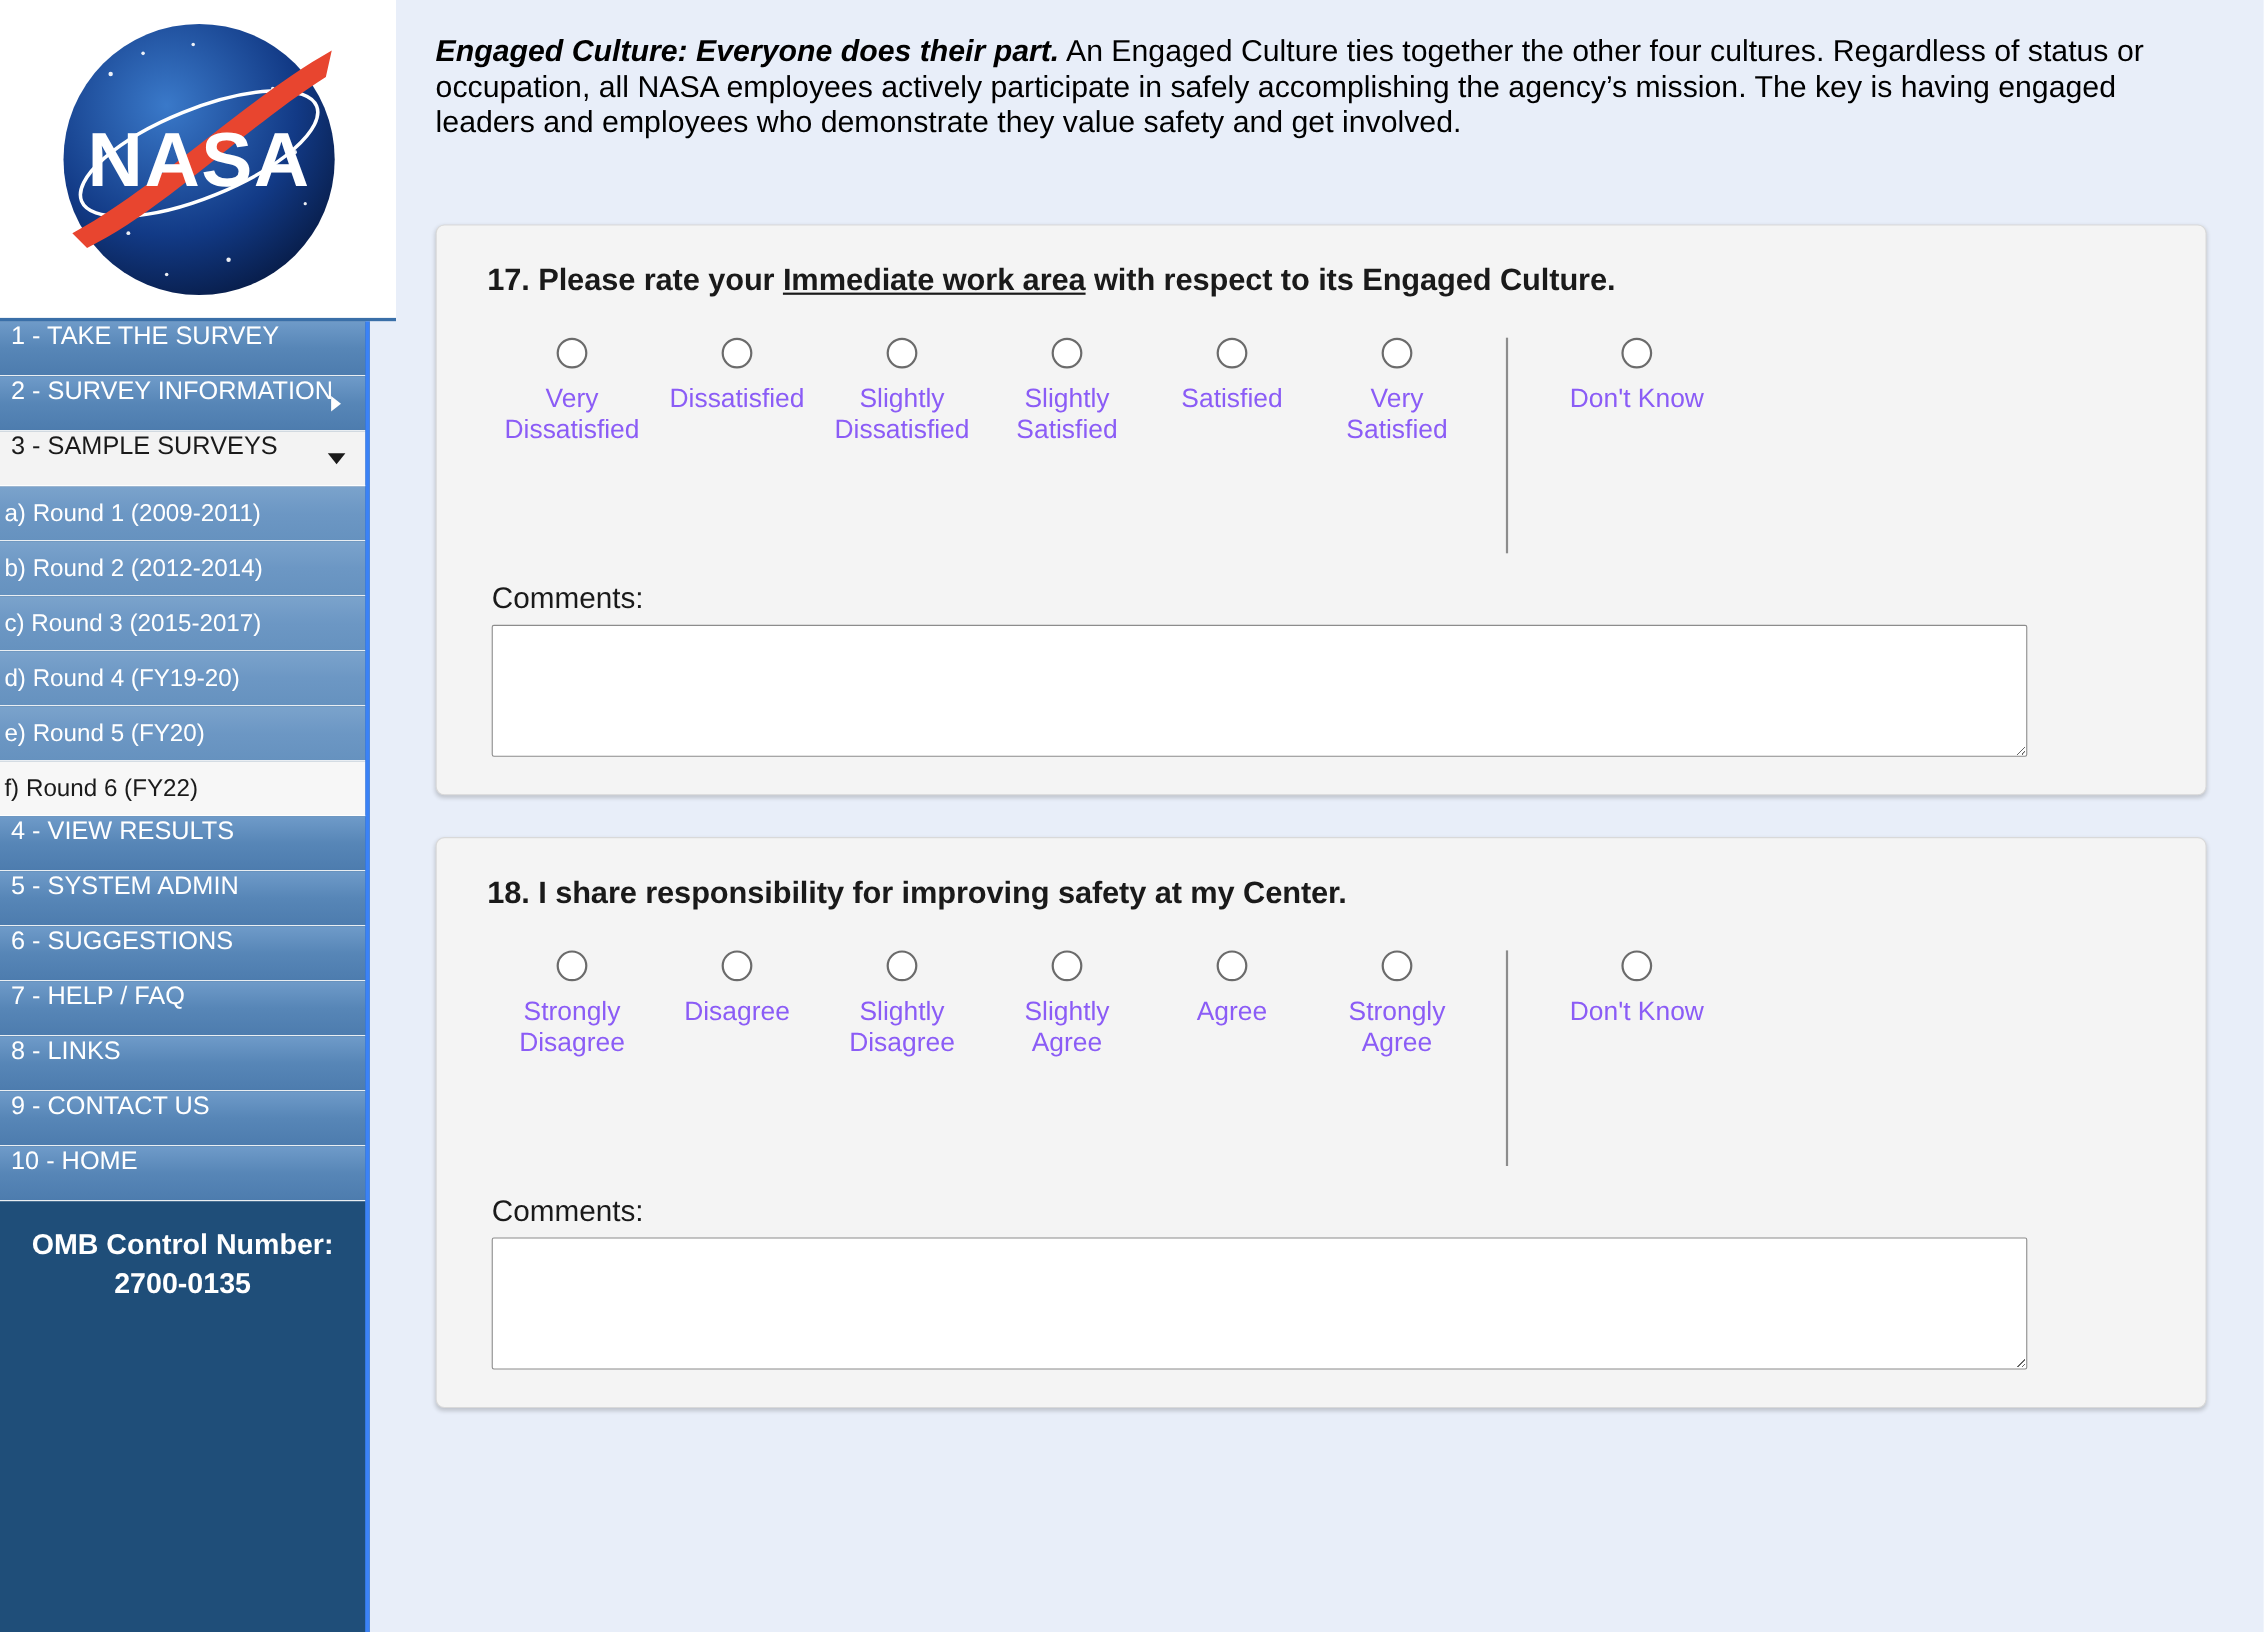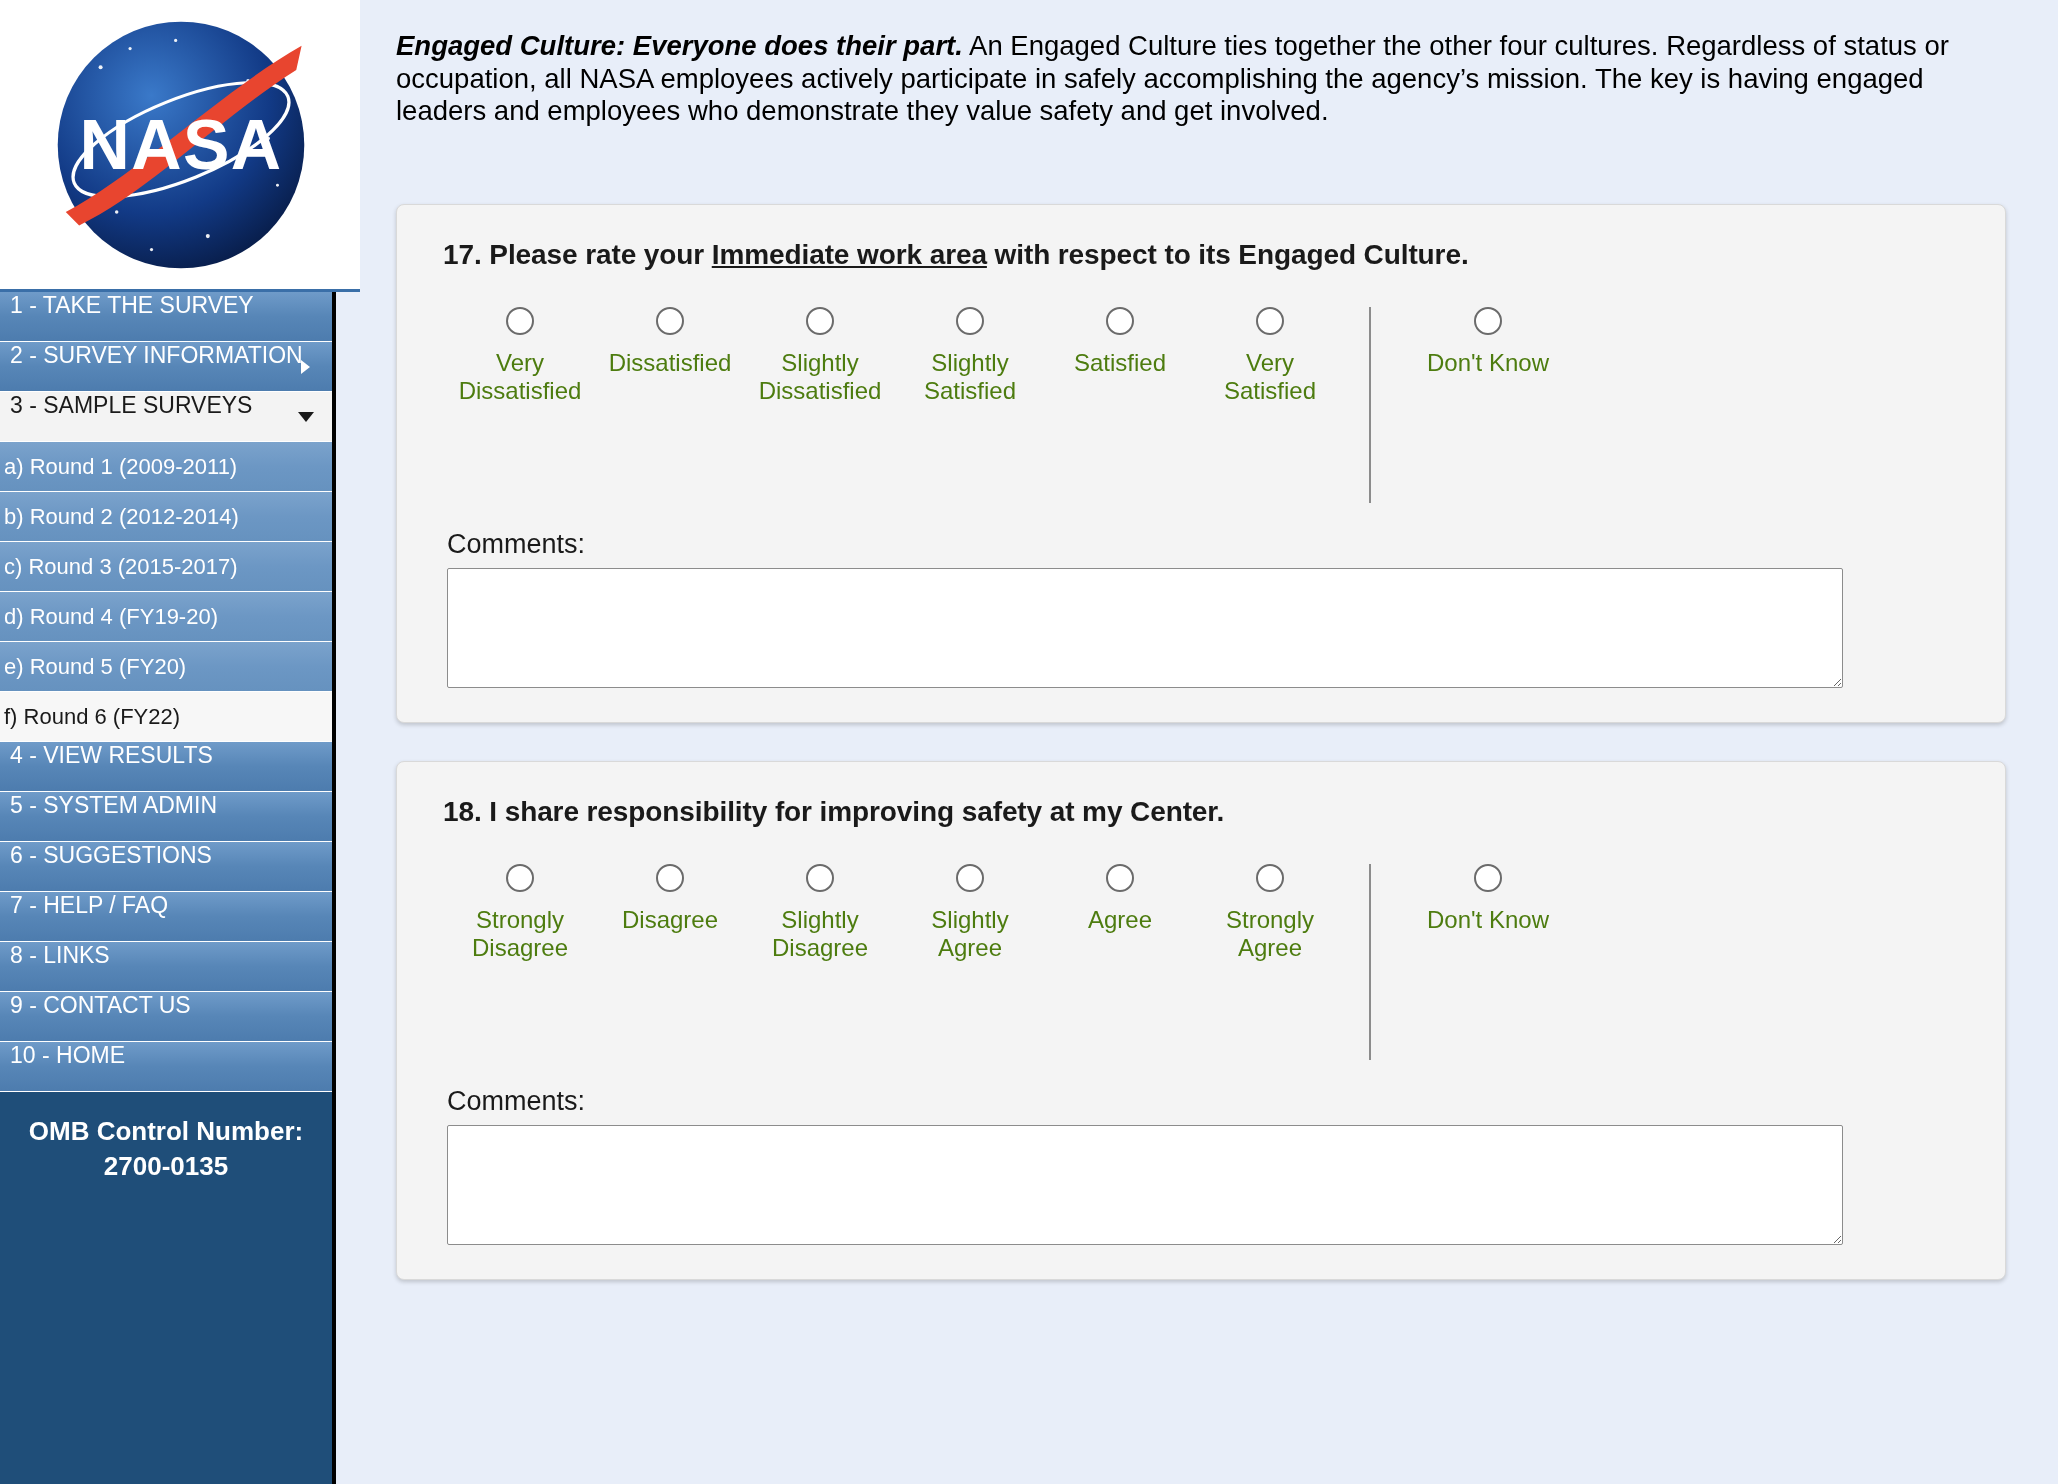--- a/index.html
+++ b/index.html
@@ -15,21 +15,21 @@
     overflow: hidden;
     background: #e8eef9;
   }
 
   
   #sidebar {
     position: absolute;
     left: 0; top: 0;
     width: 336px; height: 1484px;
     background: #1f4e79;
-    border-right: 4px solid #000000;
+    border-right: 4px solid #3b82f6;
   }
   #logo-box {
     width: 364px; height: 292px;
     background: #ffffff;
     border: 3px solid #3a6fa8;
     border-left: none; border-top: none;
     display: flex; align-items: center; justify-content: center;
   }
   .nasa-logo { width: 268px; height: 268px; display:block; }
 
@@ -131,21 +131,21 @@
     position: relative;
     display: flex;
     align-items: flex-start;
     padding: 22px 0 18px 0;
     margin-left: 8px;
   }
   .opt {
     width: 150px;
     text-align: center;
     font-size: 24px;
-    color: #4d7c0f;
+    color: #8b5cf6;
     line-height: 1.14;
   }
   .opt .radio {
     width: 28px; height: 28px;
     border: 2px solid #6b6b6b;
     border-radius: 50%;
     background: #ffffff;
     margin: 0 auto 14px auto;
     display: block;
   }

